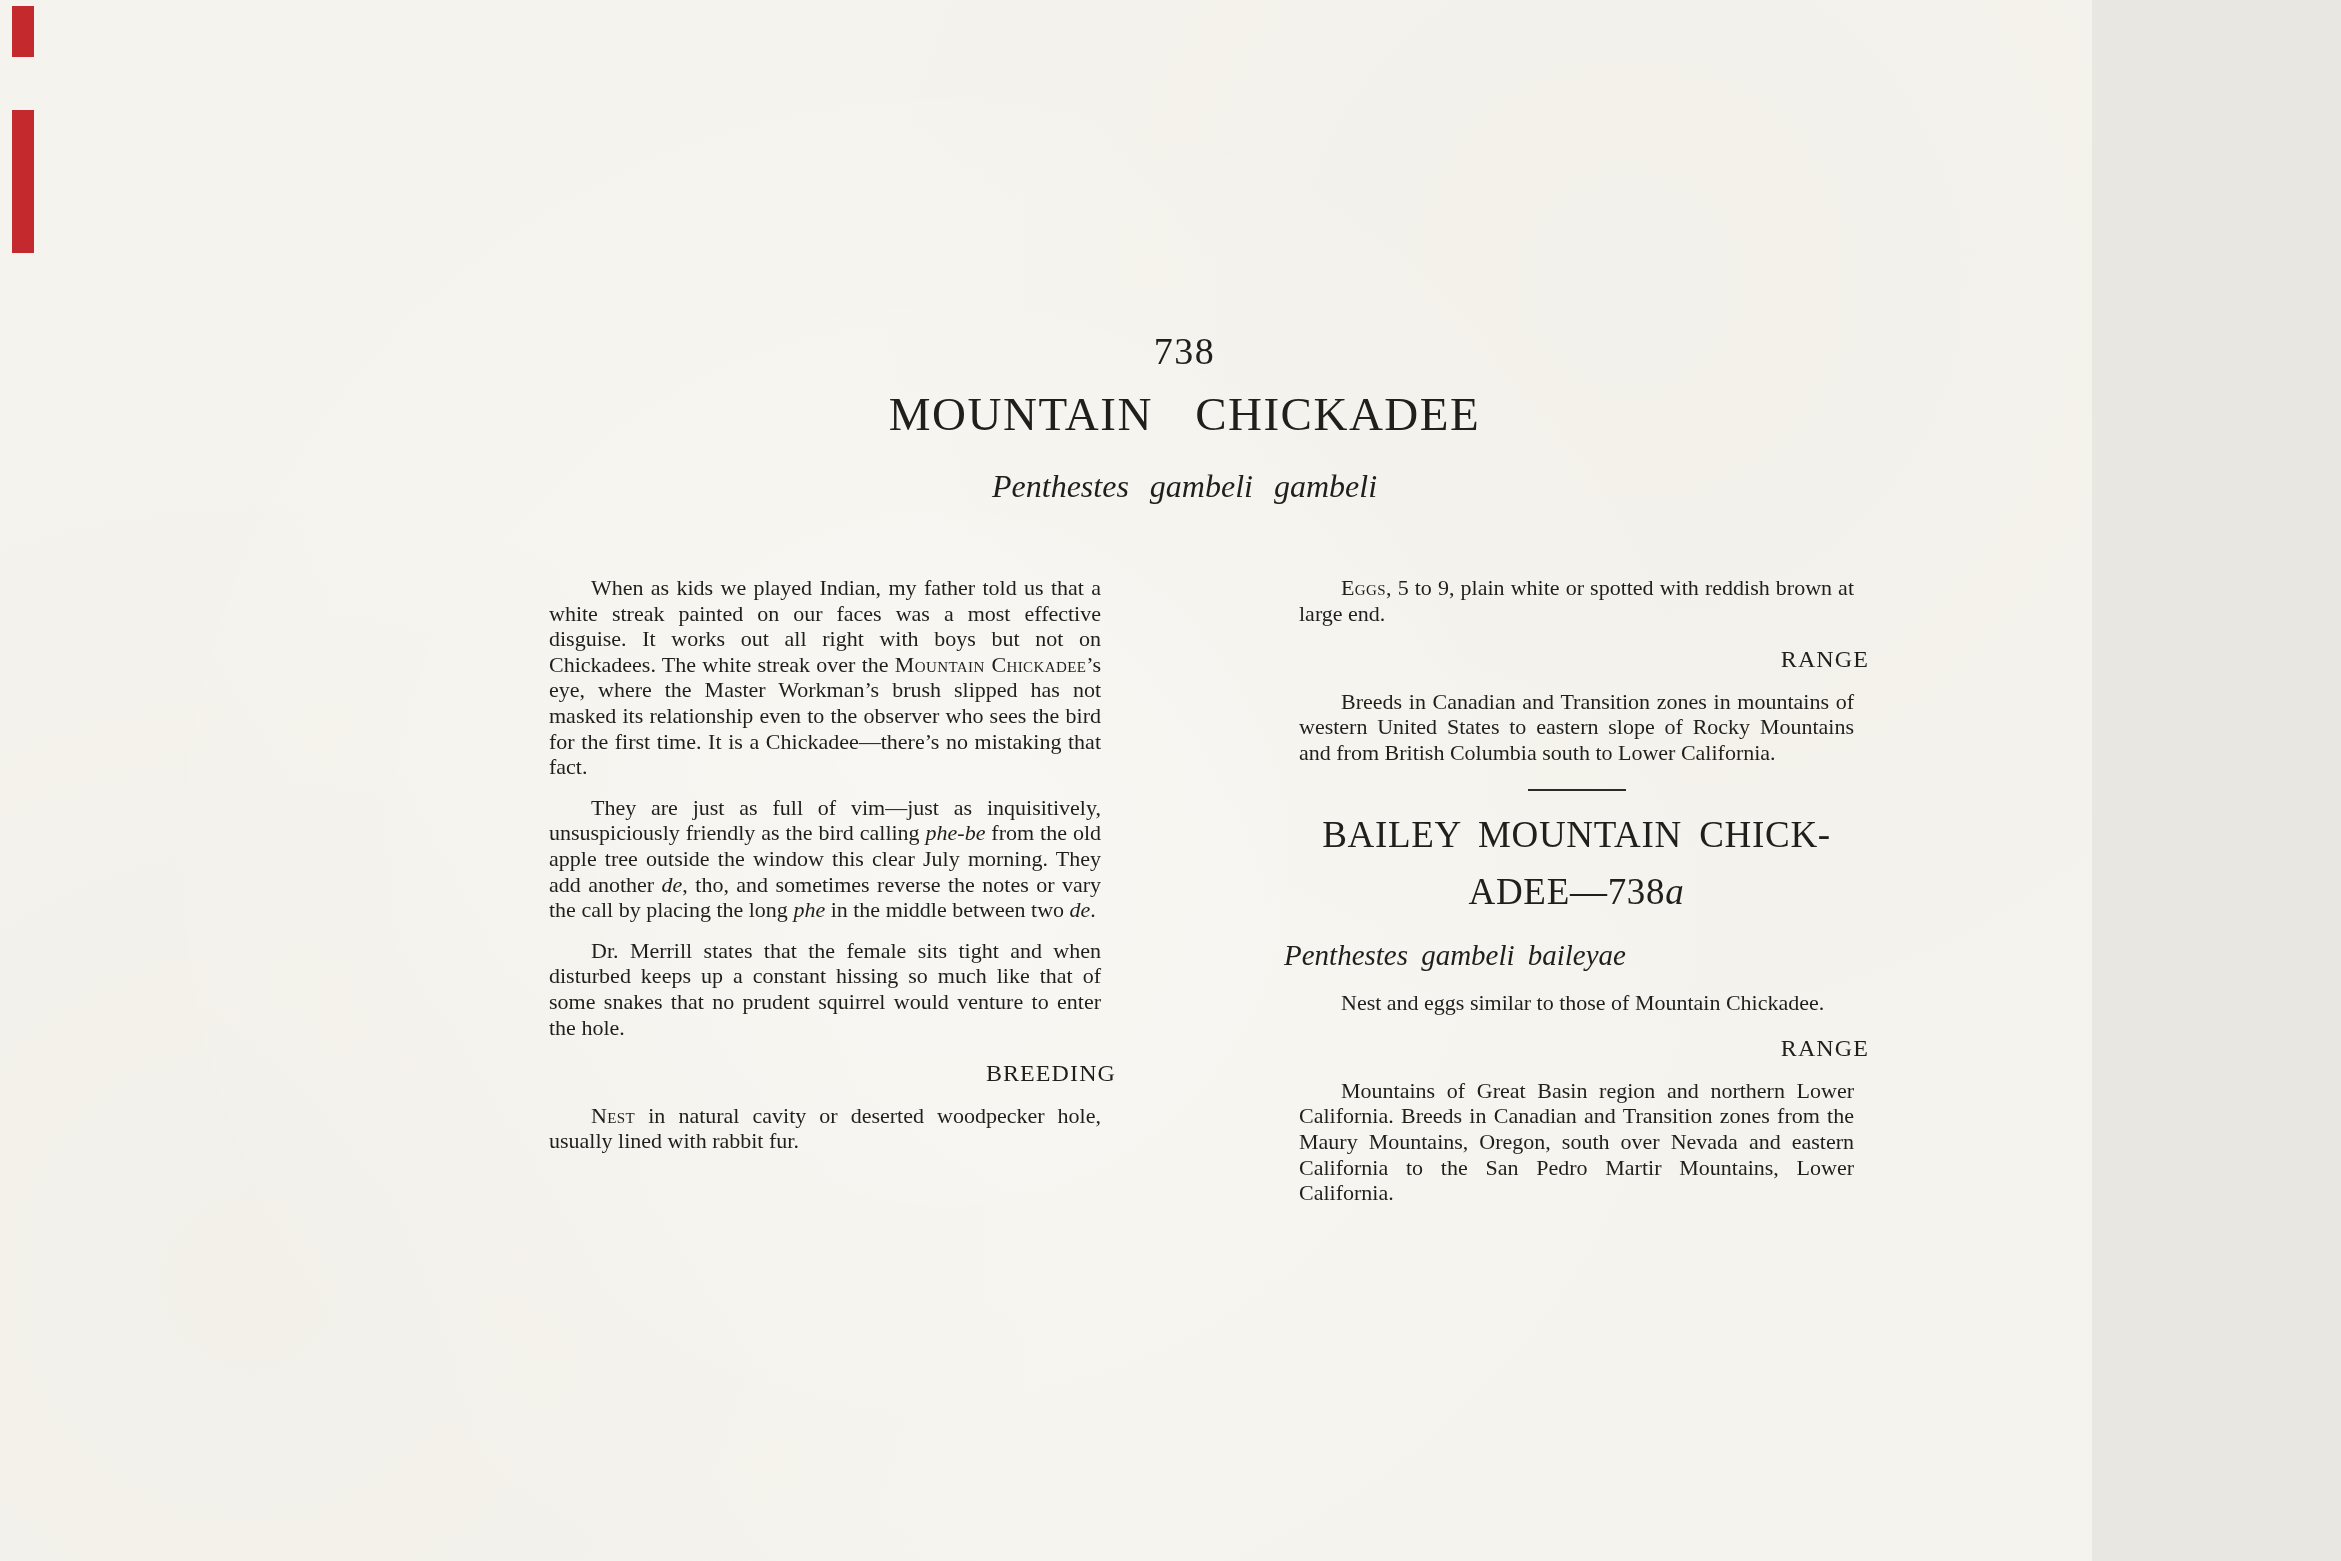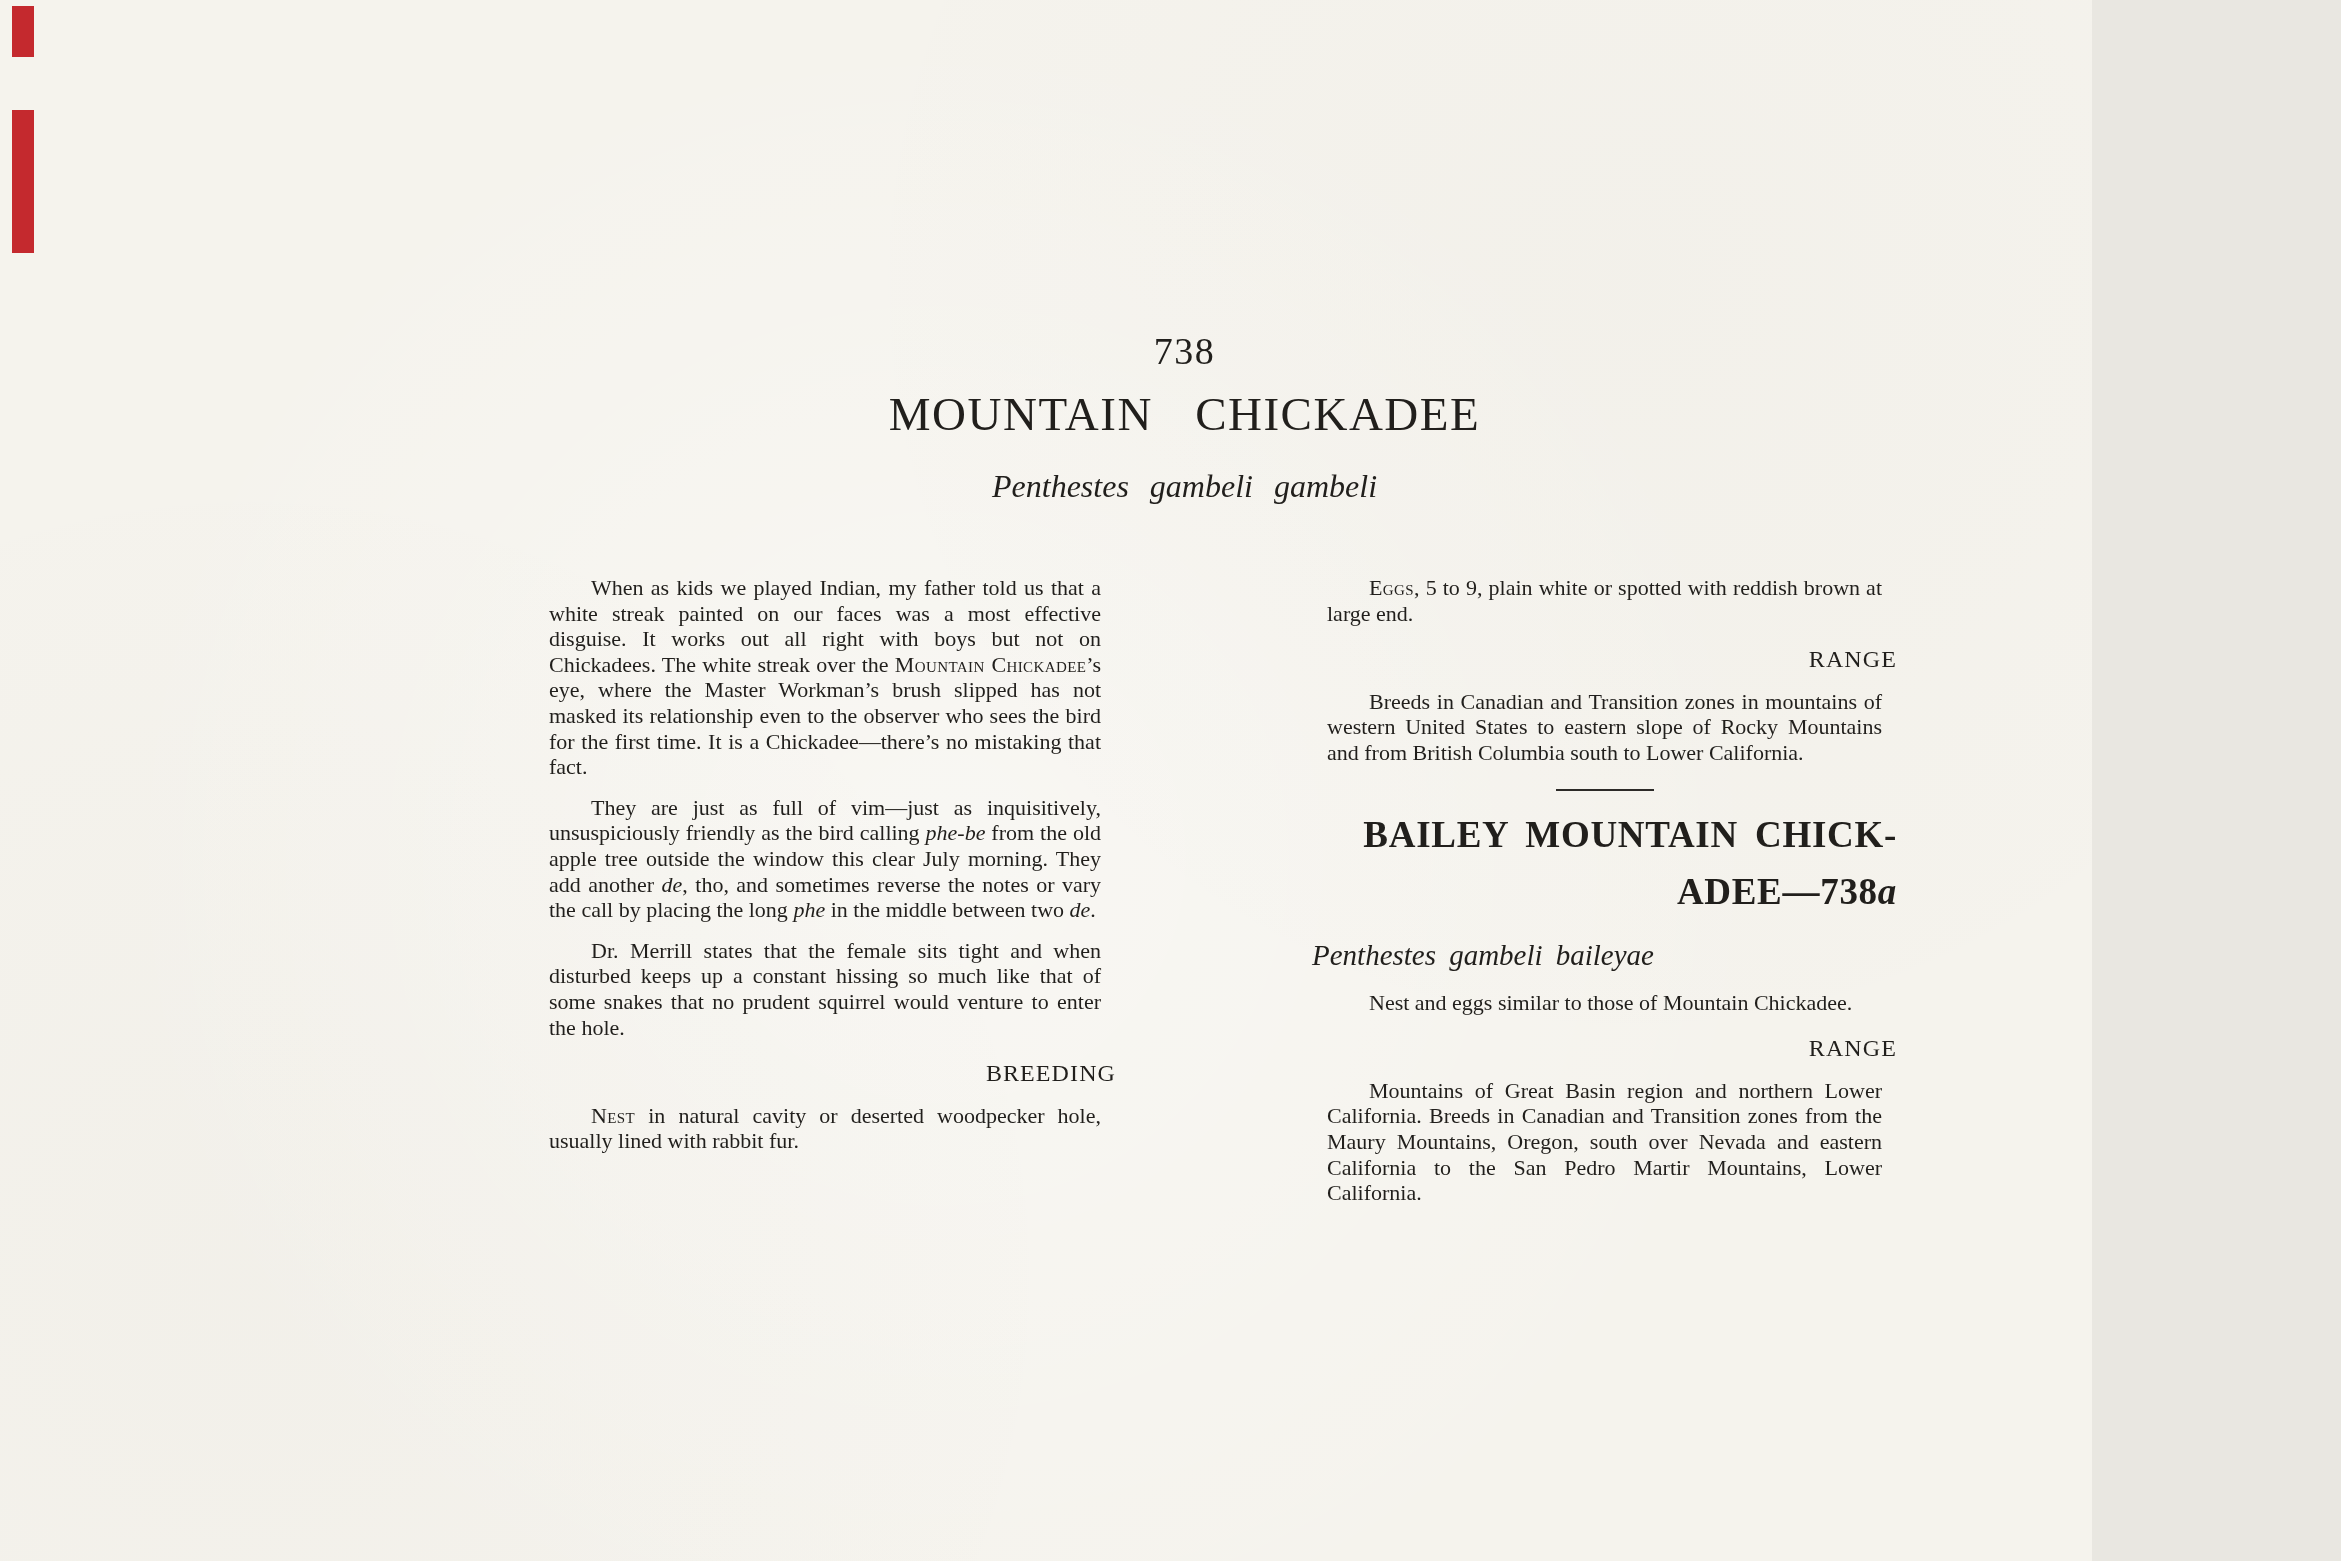--- a/index.html
+++ b/index.html
@@ -57,21 +57,21 @@
   }
 
   .column{
     position:absolute;
     top:560px;
     font-size:22px;
     line-height:25.6px;
     text-align:justify;
   }
   .column-left{left:534px;width:582px;}
-  .column-right{left:1312px;width:585px;}
+  .column-right{left:1284px;width:585px;}
 
   .body-para{margin:15px;}
   .body-para.indent{text-indent:42px;}
 
   .section-heading{
     margin:20px 0 11px 0;
     font-weight:normal;
     font-size:24px;line-height:1.15;
     letter-spacing:1.1px;
     text-align:right;
@@ -80,25 +80,25 @@
   .seg-italic{font-style:italic;}
   .seg-smallcaps{font-variant:small-caps;letter-spacing:0.4px;}
 
   .divider{
     width:98px;height:2.2px;
     background:#2c2a27;
     margin:23.4px auto 14.6px auto;
   }
   .subspecies-title{
     margin:10.2px 0 0 0;
-    font-weight:bold;
+    font-weight:normal;
     font-size:37px;line-height:57px;
     letter-spacing:0.7px;
     word-spacing:7.3px;
-    text-align:right;
+    text-align:center;
     text-indent:0;
   }
   .subspecies-title .italic{font-style:italic;}
   .subspecies-sciname{
     margin:19px 0 17.6px 0;
     font-style:italic;
     font-size:29px;line-height:1.15;
     text-align:left;
     word-spacing:5.9px;
   }

